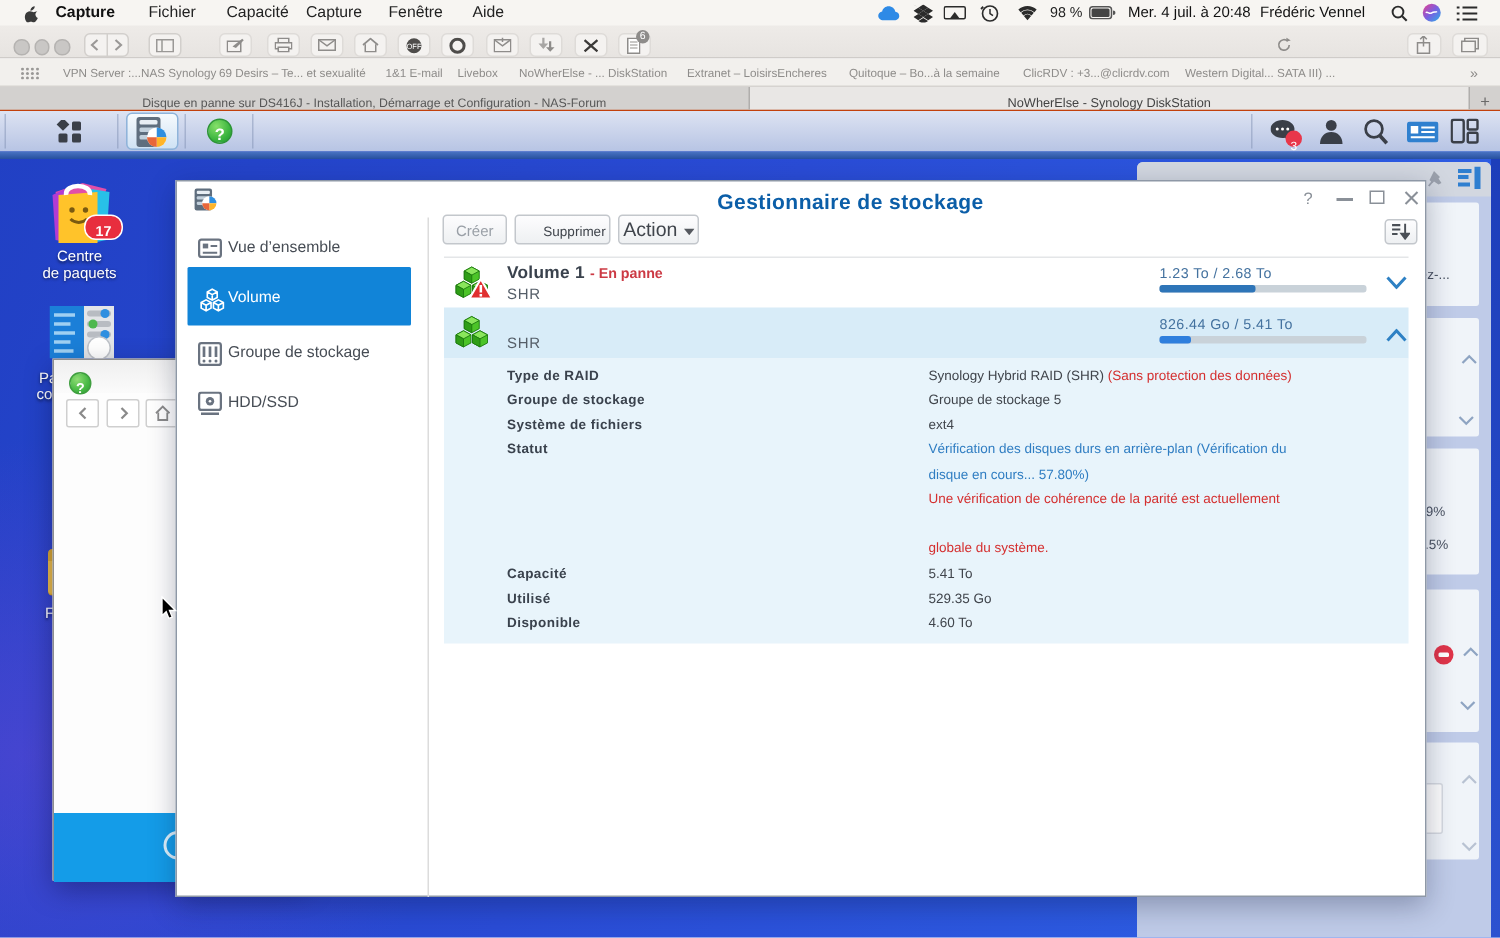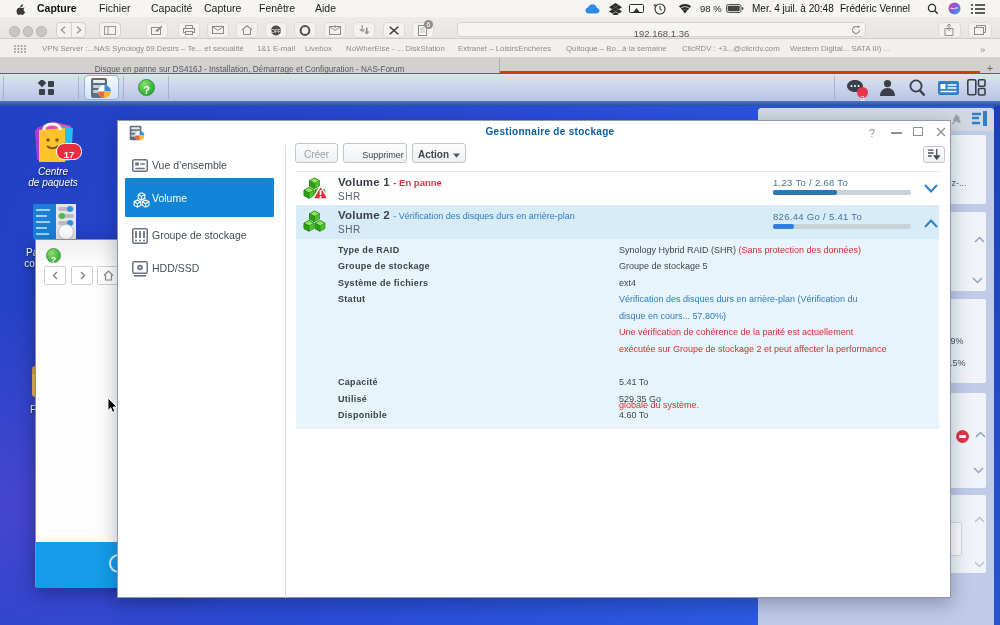--- a/index.html
+++ b/index.html
@@ -136,23 +136,20 @@
       </svg>
   <div class="ab" style="left:412px;top:5px;width:22px;height:16px;background:#f4f2f0;border:1px solid #dedbd8;border-radius:4px;box-sizing:border-box;"></div>
   <svg class="ic" style="left:418px;top:8px" width="9" height="11" viewBox="0 0 9 11">
         <rect x="0.5" y="0.5" width="8" height="10" fill="#fff" stroke="#8e8c8a"></rect>
         <path d="M2 3h5M2 5h5M2 7h5" stroke="#b8b6b4"></path>
       </svg>
   <div class="ab" style="left:424px;top:3px;width:9px;height:9px;border-radius:50%;background:#8e8c8a;text-align:center;">
         <span style="font-size:7px;color:#fff;line-height:9px;display:block;">6</span>
       </div>
 
-  <div class="ab" style="left:457px;top:4.5px;width:409px;height:15px;background:#f6f4f2;border:1px solid #d6d3d0;border-radius:4px;box-sizing:border-box;text-align:center;">
-    <span style="font-size:9.5px;color:#545454;line-height:13px;">192.168.1.36</span>
-  </div>
   <svg class="ic" style="left:851px;top:8px" width="10" height="10" viewBox="0 0 10 10">
         <path d="M8.5 5a3.5 3.5 0 11-1-2.5" fill="none" stroke="#8e8c8a" stroke-width="1.1"></path>
         <path d="M7.5 0l.3 2.7L10.5 2z" fill="#8e8c8a" transform="translate(-1,0)"></path>
       </svg>
 
   <div class="ab" style="left:938px;top:5px;width:23px;height:16px;background:#f4f2f0;border:1px solid #dedbd8;border-radius:4px;box-sizing:border-box;"></div>
   <svg class="ic" style="left:944px;top:7px" width="10" height="12" viewBox="0 0 10 12">
         <path d="M1 4.5h8v7H1z" fill="none" stroke="#8e8c8a"></path>
         <path d="M5 0v7M5 0L2.8 2.2M5 0l2.2 2.2" fill="none" stroke="#8e8c8a"></path>
       </svg>
@@ -187,23 +184,26 @@
     <span class="ab" style="left:305px">Livebox</span>
     <span class="ab" style="left:346px">NoWherElse - ... DiskStation</span>
     <span class="ab" style="left:458px">Extranet – LoisirsEncheres</span>
     <span class="ab" style="left:566px">Quitoque – Bo...à la semaine</span>
     <span class="ab" style="left:682px">ClicRDV : +3...@clicrdv.com</span>
     <span class="ab" style="left:790px">Western Digital... SATA III) ...</span>
     <span class="ab" style="left:980px;font-size:9.5px;">»</span>
   </div>
 </div>
 
-<div class="ab" style="left:0;top:58px;width:1000px;height:16px;background:#d3d1cf;border-bottom:3px solid #c2410c;box-sizing:border-box;">
+<div class="ab" style="left:0;top:58px;width:1000px;height:16px;background:#d3d1cf;border-bottom:1px solid #c2410c;box-sizing:border-box;">
   <div class="ab" style="left:0;top:0;width:500px;height:15px;background:#d3d1cf;border-right:1px solid #b0aeac;box-sizing:border-box;text-align:center;">
     <span style="font-size:8.2px;color:#575757;line-height:15px;">Disque en panne sur DS416J - Installation, Démarrage et Configuration - NAS-Forum</span>
+  </div>
+  <div class="ab" style="left:500px;top:0;width:480px;height:15px;background:#e9e7e5;border-right:1px solid #b0aeac;box-sizing:border-box;text-align:center;">
+    <span style="font-size:8.5px;color:#434343;line-height:15px;">NoWherElse - Synology DiskStation</span>
   </div>
   <div class="ab" style="left:980px;top:0;width:20px;height:15px;background:#d3d1cf;text-align:center;"><span style="font-size:11px;color:#6a6a6a;line-height:14px;">+</span></div>
 </div>
 
 <div class="ab" style="left:0;top:74px;width:1000px;height:551px;background:
  radial-gradient(ellipse 420px 300px at 2% 78%, rgba(110,70,215,0.45), rgba(110,70,215,0) 70%),
  linear-gradient(112deg, #2140c4 0%, #2a4cd6 45%, #2e63e8 100%);overflow:hidden;">
 
   <div class="ab" style="left:994px;top:32px;width:6px;height:519px;background:linear-gradient(#1d3eba,#2c52d0);"></div>
 
@@ -211,21 +211,21 @@
     <path d="M6 10 L24 4 L40 8 L38 14 L8 16 Z" fill="#e24fa8"></path>
     <path d="M4 12 L12 8 L16 44 L6 42 Z" fill="#b23bd4"></path>
     <path d="M30 8 L42 10 L40 42 L30 44 Z" fill="#28c0e8"></path>
     <path d="M8 12 L34 10 L34 44 L8 44 Z" fill="#ffc32a"></path>
     <path d="M13 12 C12 4 30 4 29 12" fill="none" stroke="#fff" stroke-width="3"></path>
     <circle cx="17" cy="22" r="1.8" fill="#7a5a10"></circle>
         <circle cx="26" cy="22" r="1.8" fill="#7a5a10"></circle>
     <path d="M16 28c3 3 8 3 11 0" fill="none" stroke="#7a5a10" stroke-width="2"></path>
   </svg>
   <div class="ab" style="left:56px;top:69px;width:24px;height:15px;background:#e82e3e;border:1px solid #fff;border-radius:8px;text-align:center;"><span style="font-size:9.5px;color:#fff;font-weight:bold;line-height:15px;">17</span></div>
-  <div class="ab" style="left:3px;top:92px;width:100px;text-align:center;font-size:10px;color:#fff;text-shadow:0 1px 2px rgba(0,0,0,.6);line-height:11px;font-style:italic;">Centre<br>de paquets</div>
+  <div class="ab" style="left:3px;top:92px;width:100px;text-align:center;font-size:10px;color:#fff;text-shadow:0 1px 2px rgba(0,0,0,.6);line-height:11px;">Centre<br>de paquets</div>
 
   <svg class="ic" style="left:33px;top:130px" width="43" height="35" viewBox="0 0 43 35">
     <rect x="0" y="0" width="23" height="35" fill="#1b7fd8"></rect>
     <path d="M3 6h14M3 12h11M3 18h14M3 24h11M3 30h13" stroke="#9fd0f2" stroke-width="2.2"></path>
     <rect x="23" y="0" width="20" height="35" fill="#e3e5e8"></rect>
     <rect x="25" y="3" width="16" height="4" rx="2" fill="#b8bcc2"></rect>
         <circle cx="37" cy="5" r="3" fill="#2f8fe0"></circle>
     <rect x="25" y="10" width="16" height="4" rx="2" fill="#b8bcc2"></rect>
         <circle cx="29" cy="12" r="3" fill="#4db84e"></circle>
     <rect x="25" y="17" width="16" height="4" rx="2" fill="#b8bcc2"></rect>
@@ -366,21 +366,21 @@
     <svg class="ic" style="left:11px;top:4px" width="16" height="16" viewBox="0 0 22 22">
       <rect x="1" y="1" width="16" height="20" rx="2" fill="#5f6e7e"></rect>
       <rect x="3" y="3" width="12" height="3" rx="1" fill="#e8eef4"></rect>
       <rect x="3" y="8" width="12" height="3" rx="1" fill="#c2d0dc"></rect>
       <rect x="3" y="13" width="12" height="3" rx="1" fill="#c2d0dc"></rect>
       <circle cx="14.5" cy="14.5" r="6.5" fill="#fff"></circle>
       <path d="M14.5 14.5L14.5 8A6.5 6.5 0 0121 14.5z" fill="#2f8fe0"></path>
       <path d="M14.5 14.5L21 14.5A6.5 6.5 0 0114.5 21z" fill="#ffb52a"></path>
       <path d="M14.5 14.5L14.5 21A6.5 6.5 0 018 14.5z" fill="#e8663a"></path>
     </svg>
-    <div class="ab" style="left:0;top:5px;width:100%;text-align:center;font-size:10px;font-weight:bold;color:#0b5ea8;letter-spacing:0.3px;padding-left:16px;">Gestionnaire de stockage</div>
+    <div class="ab" style="left:17px;top:5px;width:100%;text-align:center;font-size:14px;font-weight:bold;color:#0b5ea8;letter-spacing:0.3px;padding-left:16px;">Gestionnaire de stockage</div>
     <div class="ab" style="left:751px;top:6px;font-size:11px;color:#8a9098;">?</div>
     <div class="ab" style="left:773px;top:11px;width:11px;height:1.5px;background:#8a9098;"></div>
     <div class="ab" style="left:795px;top:6px;width:10px;height:9px;border:1.5px solid #8a9098;box-sizing:border-box;"></div>
     <svg class="ic" style="left:818px;top:6px" width="10" height="10" viewBox="0 0 10 10">
         <path d="M1 1l8 8M9 1L1 9" stroke="#8a9098" stroke-width="1.4"></path>
       </svg>
 
     <div class="ab" style="left:167px;top:24px;width:1px;height:453px;background:#dcdcdc;"></div>
     <svg class="ic" style="left:14px;top:37px" width="16" height="15" viewBox="0 0 16 15">
         <rect x="0.75" y="1.75" width="14.5" height="11.5" rx="1.5" fill="none" stroke="#6a7380" stroke-width="1.5"></rect>
@@ -408,21 +408,21 @@
     <svg class="ic" style="left:14px;top:140px" width="16" height="16" viewBox="0 0 16 16">
         <rect x="0.75" y="0.75" width="14.5" height="11.5" rx="1.5" fill="none" stroke="#6a7380" stroke-width="1.5"></rect>
         <circle cx="8" cy="6.5" r="2.8" fill="#6a7380"></circle>
         <circle cx="8" cy="6.5" r="0.9" fill="#fff"></circle>
         <path d="M2 14.8h12" stroke="#6a7380" stroke-width="1.6"></path>
       </svg>
     <div class="ab" style="left:34px;top:141px;font-size:10.5px;color:#474d55;">HDD/SSD</div>
 
     <div class="ab" style="left:177px;top:22px;width:43px;height:20px;background:linear-gradient(#fdfdfe,#eef0f2);border:1px solid #c3c7cc;border-radius:3px;box-sizing:border-box;text-align:center;"><span style="font-size:10px;color:#9aa0a7;line-height:18px;">Créer</span></div>
     <div class="ab" style="left:225px;top:22px;width:64px;height:20px;background:linear-gradient(#fdfdfe,#eef0f2);border:1px solid #c3c7cc;border-radius:3px;box-sizing:border-box;text-align:center;padding-left:16px;"><span style="font-size:9px;color:#40454c;line-height:18px;">Supprimer</span></div>
-    <div class="ab" style="left:294px;top:22px;width:54px;height:20px;background:linear-gradient(#fdfdfe,#eef0f2);border:1px solid #c3c7cc;border-radius:3px;box-sizing:border-box;text-align:center;"><span style="font-size:10px;color:#40454c;line-height:18px;font-weight:bold;">Action</span><svg width="7" height="5" viewBox="0 0 7 5" style="margin-left:4px;">
+    <div class="ab" style="left:294px;top:22px;width:54px;height:20px;background:linear-gradient(#fdfdfe,#eef0f2);border:1px solid #c3c7cc;border-radius:3px;box-sizing:border-box;text-align:center;"><span style="font-size:13px;color:#40454c;line-height:18px;">Action</span><svg width="7" height="5" viewBox="0 0 7 5" style="margin-left:4px;">
           <path d="M0 .5h7L3.5 4.8z" fill="#55595f"></path>
         </svg></div>
     <div class="ab" style="left:805px;top:25px;width:22px;height:17px;background:linear-gradient(#fdfdfe,#eef0f2);border:1px solid #c3c7cc;border-radius:3px;box-sizing:border-box;"></div>
     <svg class="ic" style="left:810px;top:28px" width="12" height="11" viewBox="0 0 13 12">
         <path d="M0 1.2h6M0 4.4h6M0 7.6h4" stroke="#4a4f56" stroke-width="1.5"></path>
         <path d="M9.5 0v8M9.5 11L6.8 7.5h5.4z" fill="#4a4f56" stroke="#4a4f56" stroke-width="1.4"></path>
       </svg>
 
     <div class="ab" style="left:178px;top:50px;width:643px;height:1px;background:#e4e6e8;"></div>
 
@@ -460,42 +460,40 @@
           <path d="M11.5 1l5 2.7-5 2.7-5-2.7z" fill="#8ae65c"></path>
           <path d="M11.5 6.4v5.4l-5-2.7V3.7z" fill="#2f9e17"></path>
       <path d="M6 10.5l5 2.7v5.4l-5 2.7-5-2.7v-5.4z" fill="#4cc428"></path>
           <path d="M6 10.5l5 2.7-5 2.7-5-2.7z" fill="#8ae65c"></path>
           <path d="M6 15.9v5.4l-5-2.7v-5.4z" fill="#2f9e17"></path>
       <path d="M17 10.5l5 2.7v5.4l-5 2.7-5-2.7v-5.4z" fill="#4cc428"></path>
           <path d="M17 10.5l5 2.7-5 2.7-5-2.7z" fill="#8ae65c"></path>
           <path d="M17 15.9v5.4l-5-2.7v-5.4z" fill="#2f9e17"></path>
       </g>
     </svg>
-    <div class="ab" style="left:220px;top:88px;font-size:11.5px;font-weight:bold;color:#3a424d;letter-spacing:0.2px;">Volume 2 <span style="font-weight:normal;font-size:9px;color:#2f7dc2;letter-spacing:0;">- Vérification des disques durs en arrière-plan</span></div>
     <div class="ab" style="left:220px;top:102.5px;font-size:10px;color:#555e68;letter-spacing:0.5px;">SHR</div>
     <div class="ab" style="left:655px;top:89.5px;font-size:9.5px;color:#44729f;letter-spacing:0.3px;">826.44 Go / 5.41 To</div>
     <div class="ab" style="left:655px;top:103px;width:138px;height:4.5px;background:#c9d2d9;border-radius:2px;"></div>
     <div class="ab" style="left:655px;top:103px;width:21px;height:4.5px;background:#2f7fdd;border-radius:2px;"></div>
     <svg class="ic" style="left:806px;top:98px" width="14" height="9" viewBox="0 0 14 9">
         <path d="M1 8l6-6.5L13 8" fill="none" stroke="#2e81c4" stroke-width="2"></path>
       </svg>
 
     <div class="ab" style="left:178px;top:118px;width:643px;height:190px;background:#e8f4fb;"></div>
     <div class="ab" style="left:220px;top:123.5px;font-size:9px;font-weight:bold;color:#3a424d;letter-spacing:0.3px;">Type de RAID</div>
     <div class="ab" style="left:501px;top:123.5px;font-size:9px;color:#40454c;">Synology Hybrid RAID (SHR) <span style="color:#d42f2f;">(Sans protection des données)</span></div>
     <div class="ab" style="left:220px;top:140px;font-size:9px;font-weight:bold;color:#3a424d;letter-spacing:0.3px;">Groupe de stockage</div>
     <div class="ab" style="left:501px;top:140px;font-size:9px;color:#40454c;">Groupe de stockage 5</div>
     <div class="ab" style="left:220px;top:156.5px;font-size:9px;font-weight:bold;color:#3a424d;letter-spacing:0.3px;">Système de fichiers</div>
     <div class="ab" style="left:501px;top:156.5px;font-size:9px;color:#40454c;">ext4</div>
     <div class="ab" style="left:220px;top:173px;font-size:9px;font-weight:bold;color:#3a424d;letter-spacing:0.3px;">Statut</div>
     <div class="ab" style="left:501px;top:173px;font-size:9px;color:#2f7dc2;">Vérification des disques durs en arrière-plan (Vérification du</div>
     <div class="ab" style="left:501px;top:189.5px;font-size:9px;color:#2f7dc2;">disque en cours... 57.80%)</div>
     <div class="ab" style="left:501px;top:206px;font-size:9px;color:#d42f2f;text-align:center;">Une vérification de cohérence de la parité est actuellement</div>
-    <div class="ab" style="left:501px;top:222.5px;font-size:9px;color:#d42f2f;">exécutée sur Groupe de stockage 2 et peut affecter la performance</div>
-    <div class="ab" style="left:501px;top:239px;font-size:9px;color:#d42f2f;margin-top:40px;">globale du système.</div>
+    <div class="ab" style="left:501px;top:239px;font-size:9px;color:#d42f2f;">globale du système.</div>
     <div class="ab" style="left:220px;top:256px;font-size:9px;font-weight:bold;color:#3a424d;letter-spacing:0.3px;">Capacité</div>
     <div class="ab" style="left:501px;top:256px;font-size:9px;color:#40454c;">5.41 To</div>
     <div class="ab" style="left:220px;top:272.5px;font-size:9px;font-weight:bold;color:#3a424d;letter-spacing:0.3px;">Utilisé</div>
     <div class="ab" style="left:501px;top:272.5px;font-size:9px;color:#40454c;">529.35 Go</div>
     <div class="ab" style="left:220px;top:289px;font-size:9px;font-weight:bold;color:#3a424d;letter-spacing:0.3px;">Disponible</div>
     <div class="ab" style="left:501px;top:289px;font-size:9px;color:#40454c;">4.60 To</div>
   </div>
 
   <svg class="ic" style="left:107px;top:397px" width="11" height="17" viewBox="0 0 11 17">
       <path d="M1 1v12.5l2.8-2.7 1.8 4.5 2.2-.9-1.8-4.4H10z" fill="#000" stroke="#fff" stroke-width="0.9"></path>

